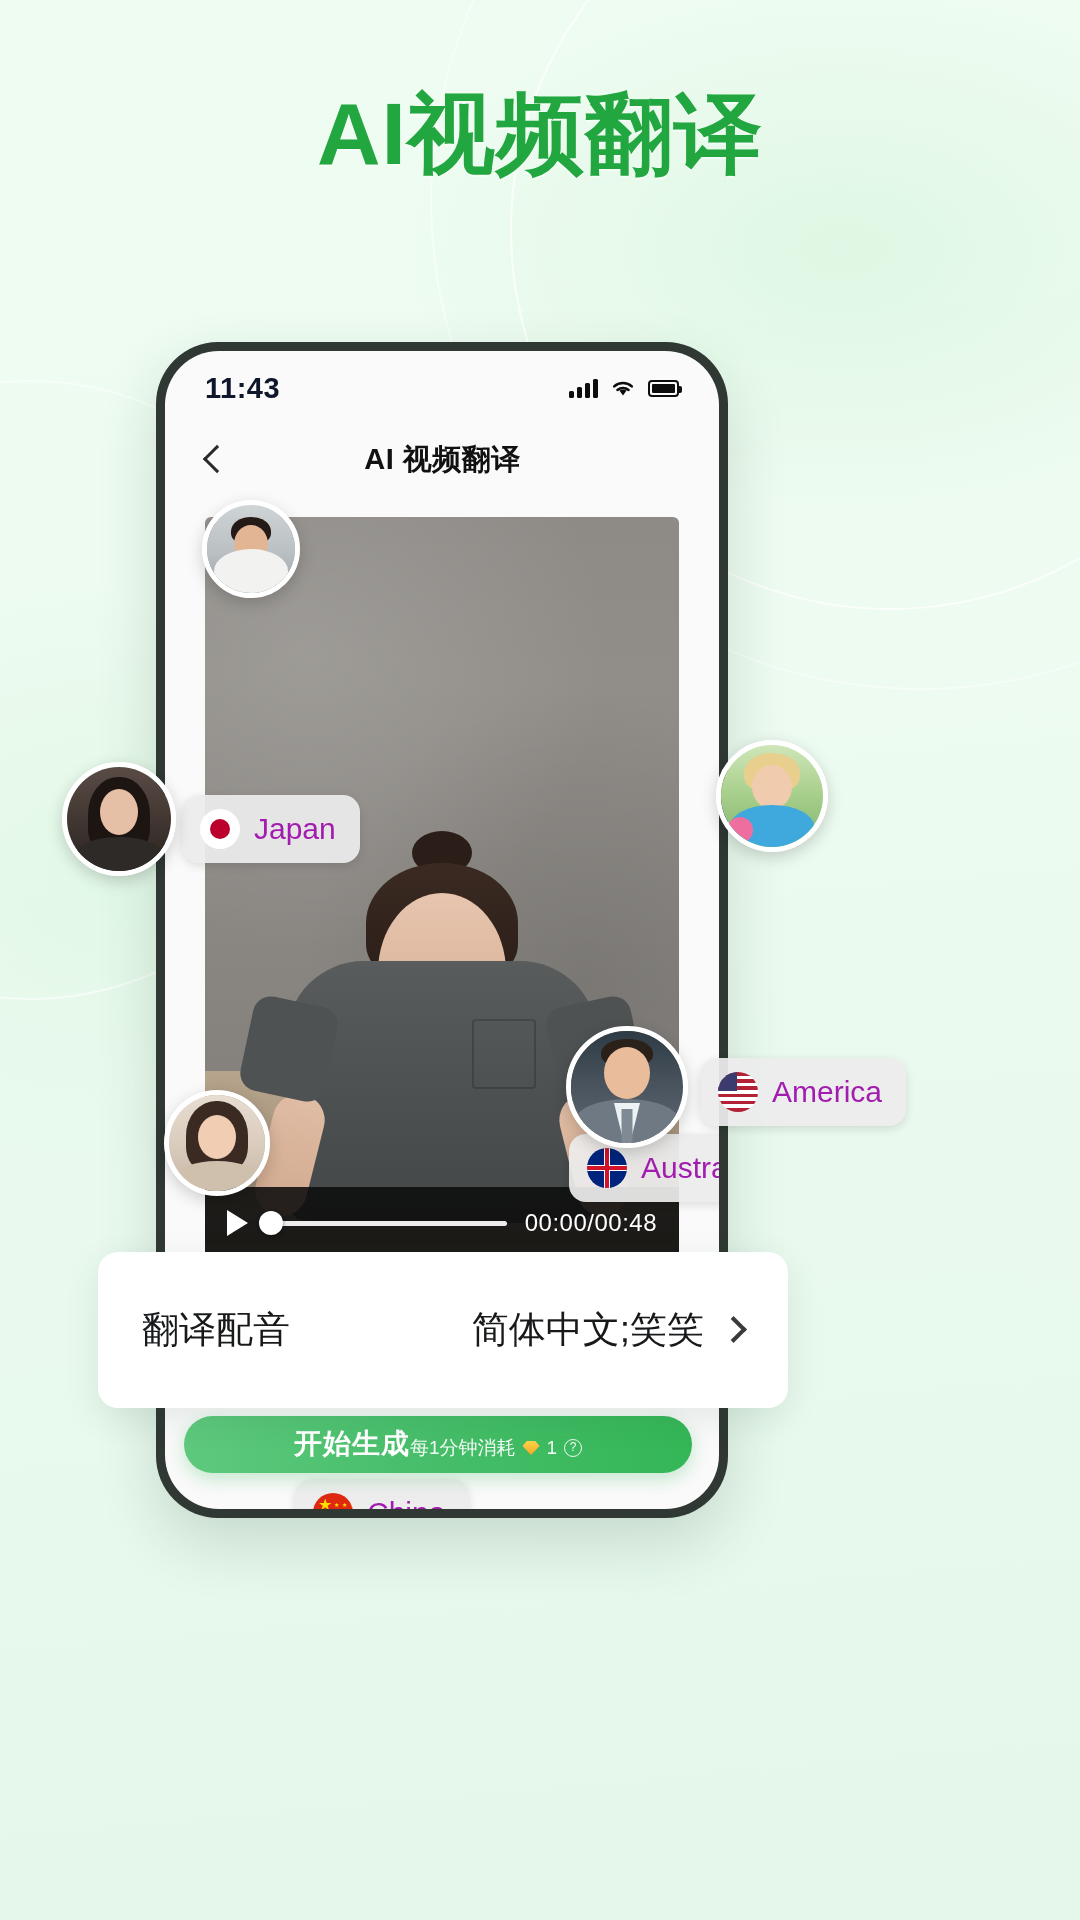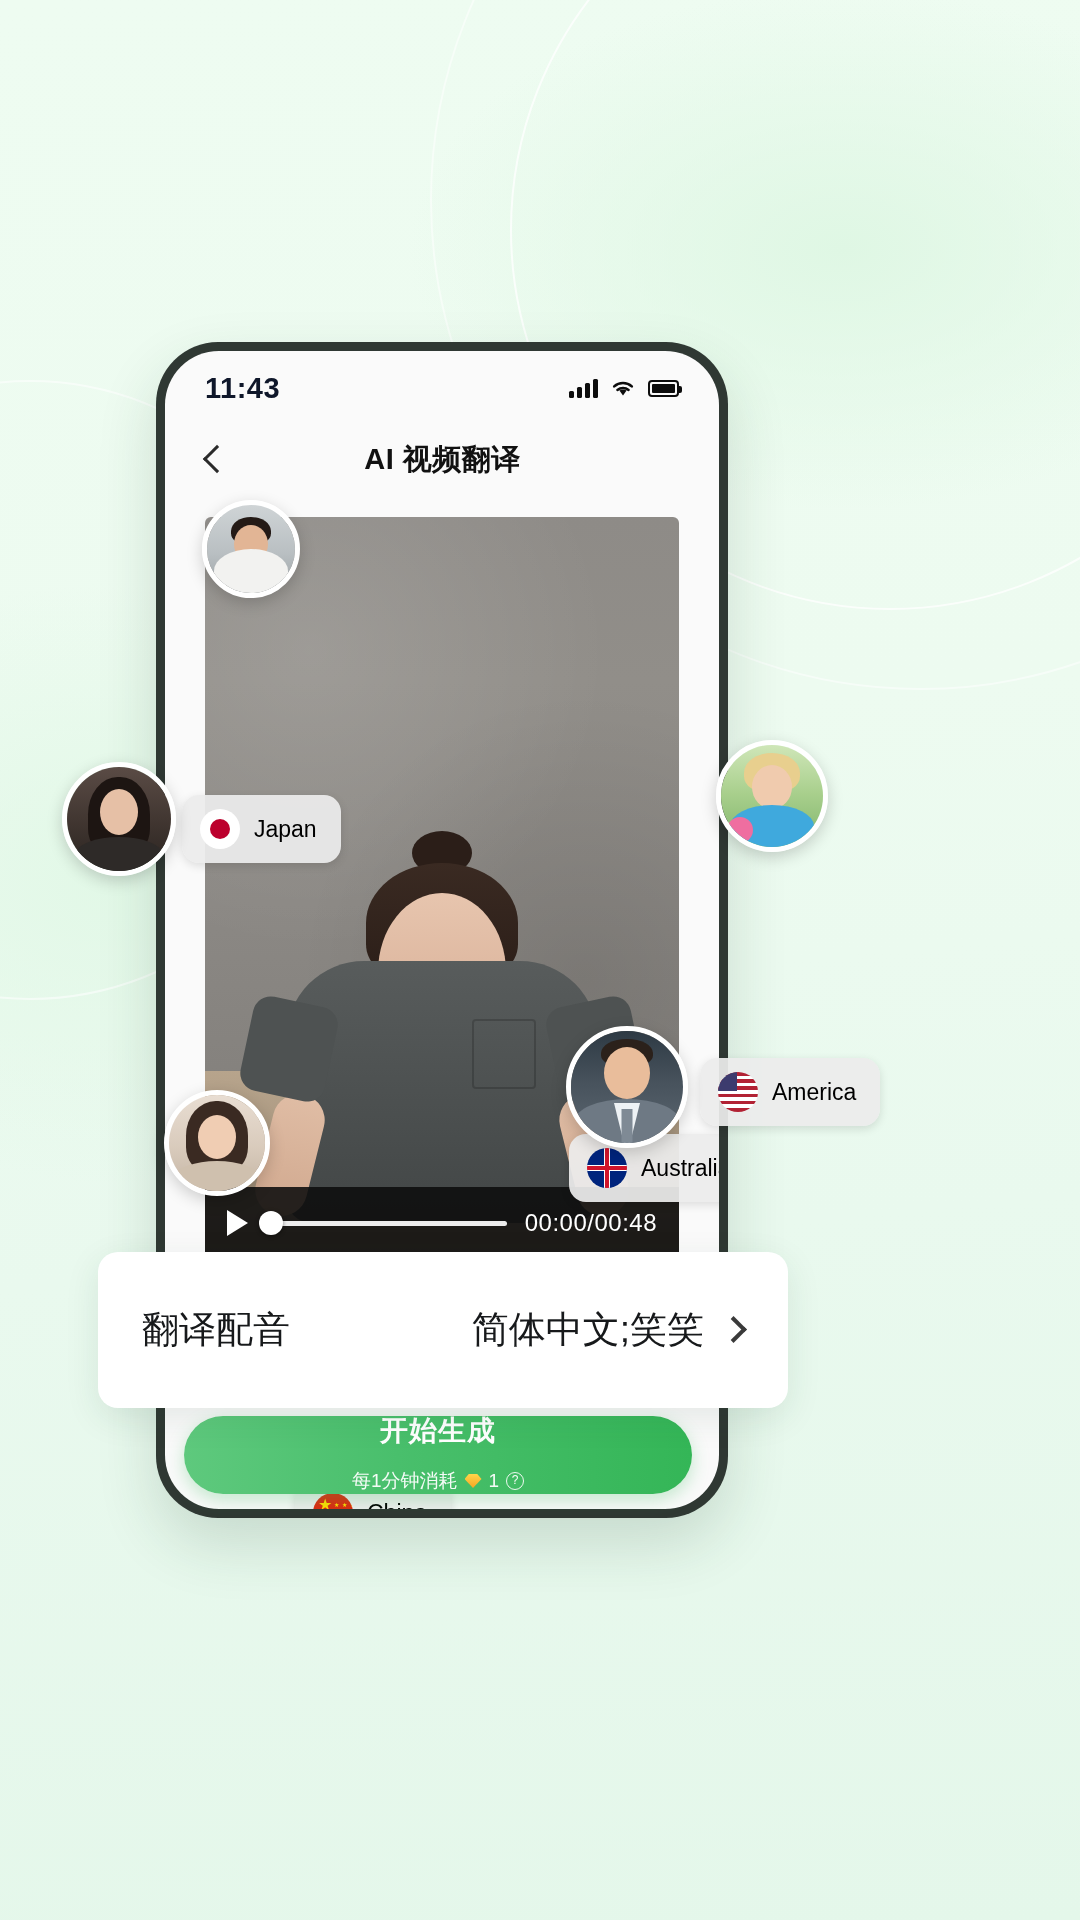--- a/index.html
+++ b/index.html
@@ -204,21 +204,21 @@
   
   .pill {
     position:absolute; z-index: 6;
     display:flex; align-items:center; gap: 14px;
     background: rgba(236,236,236,0.93);
     border-radius: 17px;
     padding: 14px 24px 14px 18px;
     box-shadow: 0 3px 10px rgba(0,0,0,0.12);
     white-space: nowrap;
   }
-  .pill span.lbl { font-size: 23px; color:#000000; font-weight: 500; }
+  .pill span.lbl { font-size: 30px; color:#a21caf; font-weight: 500; }
   .flag { width: 40px; height: 40px; border-radius: 50%; flex:none; overflow:hidden; position:relative; }
 
   
   .f-kr { background:#fff; }
   .f-kr::before{
     content:""; position:absolute; left:50%; top:50%; transform:translate(-50%,-50%) rotate(-30deg);
     width:20px; height:20px; border-radius:50%;
     background: linear-gradient(to bottom,#cd2e3a 0 50%, #0047a0 50% 100%);
   }
   .f-jp { background:#fff; }
@@ -284,24 +284,24 @@
     content:""; position:absolute; left:2px; top:1px;
     width:15px; height:15px;
     border-top:4px solid #3a3a3a; border-right:4px solid #3a3a3a;
     transform: rotate(45deg);
   }
 
   
   .cta {
     position:absolute; z-index: 15;
     left: 184px; top: 1416px;
-    width: 508px; height: 78px;
+    width: 508px; height: 57px;
     border-radius: 39px;
     background: linear-gradient(90deg,#5ec97d 0%, #49bf6c 42%, #34b657 100%);
-    display:flex; flex-direction:column; align-items:center; justify-content:space-between;
+    display:flex; flex-direction:row; align-items:center; justify-content:center;
     cursor:pointer;
     box-shadow: 0 6px 18px rgba(52,182,87,0.28);
   }
   .cta-main { font-size: 28px; color:#fff; font-weight: bold; letter-spacing: 1px; line-height: 1.1; }
   .cta-sub { margin-top: 7px; display:flex; align-items:center; gap: 7px; font-size: 19px; color: rgba(255,255,255,0.94); }
   .gem {
     width: 17px; height: 14px; flex:none;
     background: linear-gradient(180deg,#ffd54a 0%, #f5a623 100%);
     clip-path: polygon(25% 0%, 75% 0%, 100% 36%, 50% 100%, 0% 36%);
   }
@@ -312,20 +312,21 @@
   }
 </style>
 </head>
 <body>
 
 <div class="swoosh sw1"></div>
 <div class="swoosh sw2"></div>
 <div class="swoosh sw3"></div>
 
 <div class="hero">
+  <div class="hero-title">AI视频翻译</div>
 </div>
 
 <div class="phone">
   <div class="screen">
 
     <div class="statusbar">
       <div class="status-time">11:43</div>
       <div class="status-icons">
         <div class="sig">
             <i></i>

